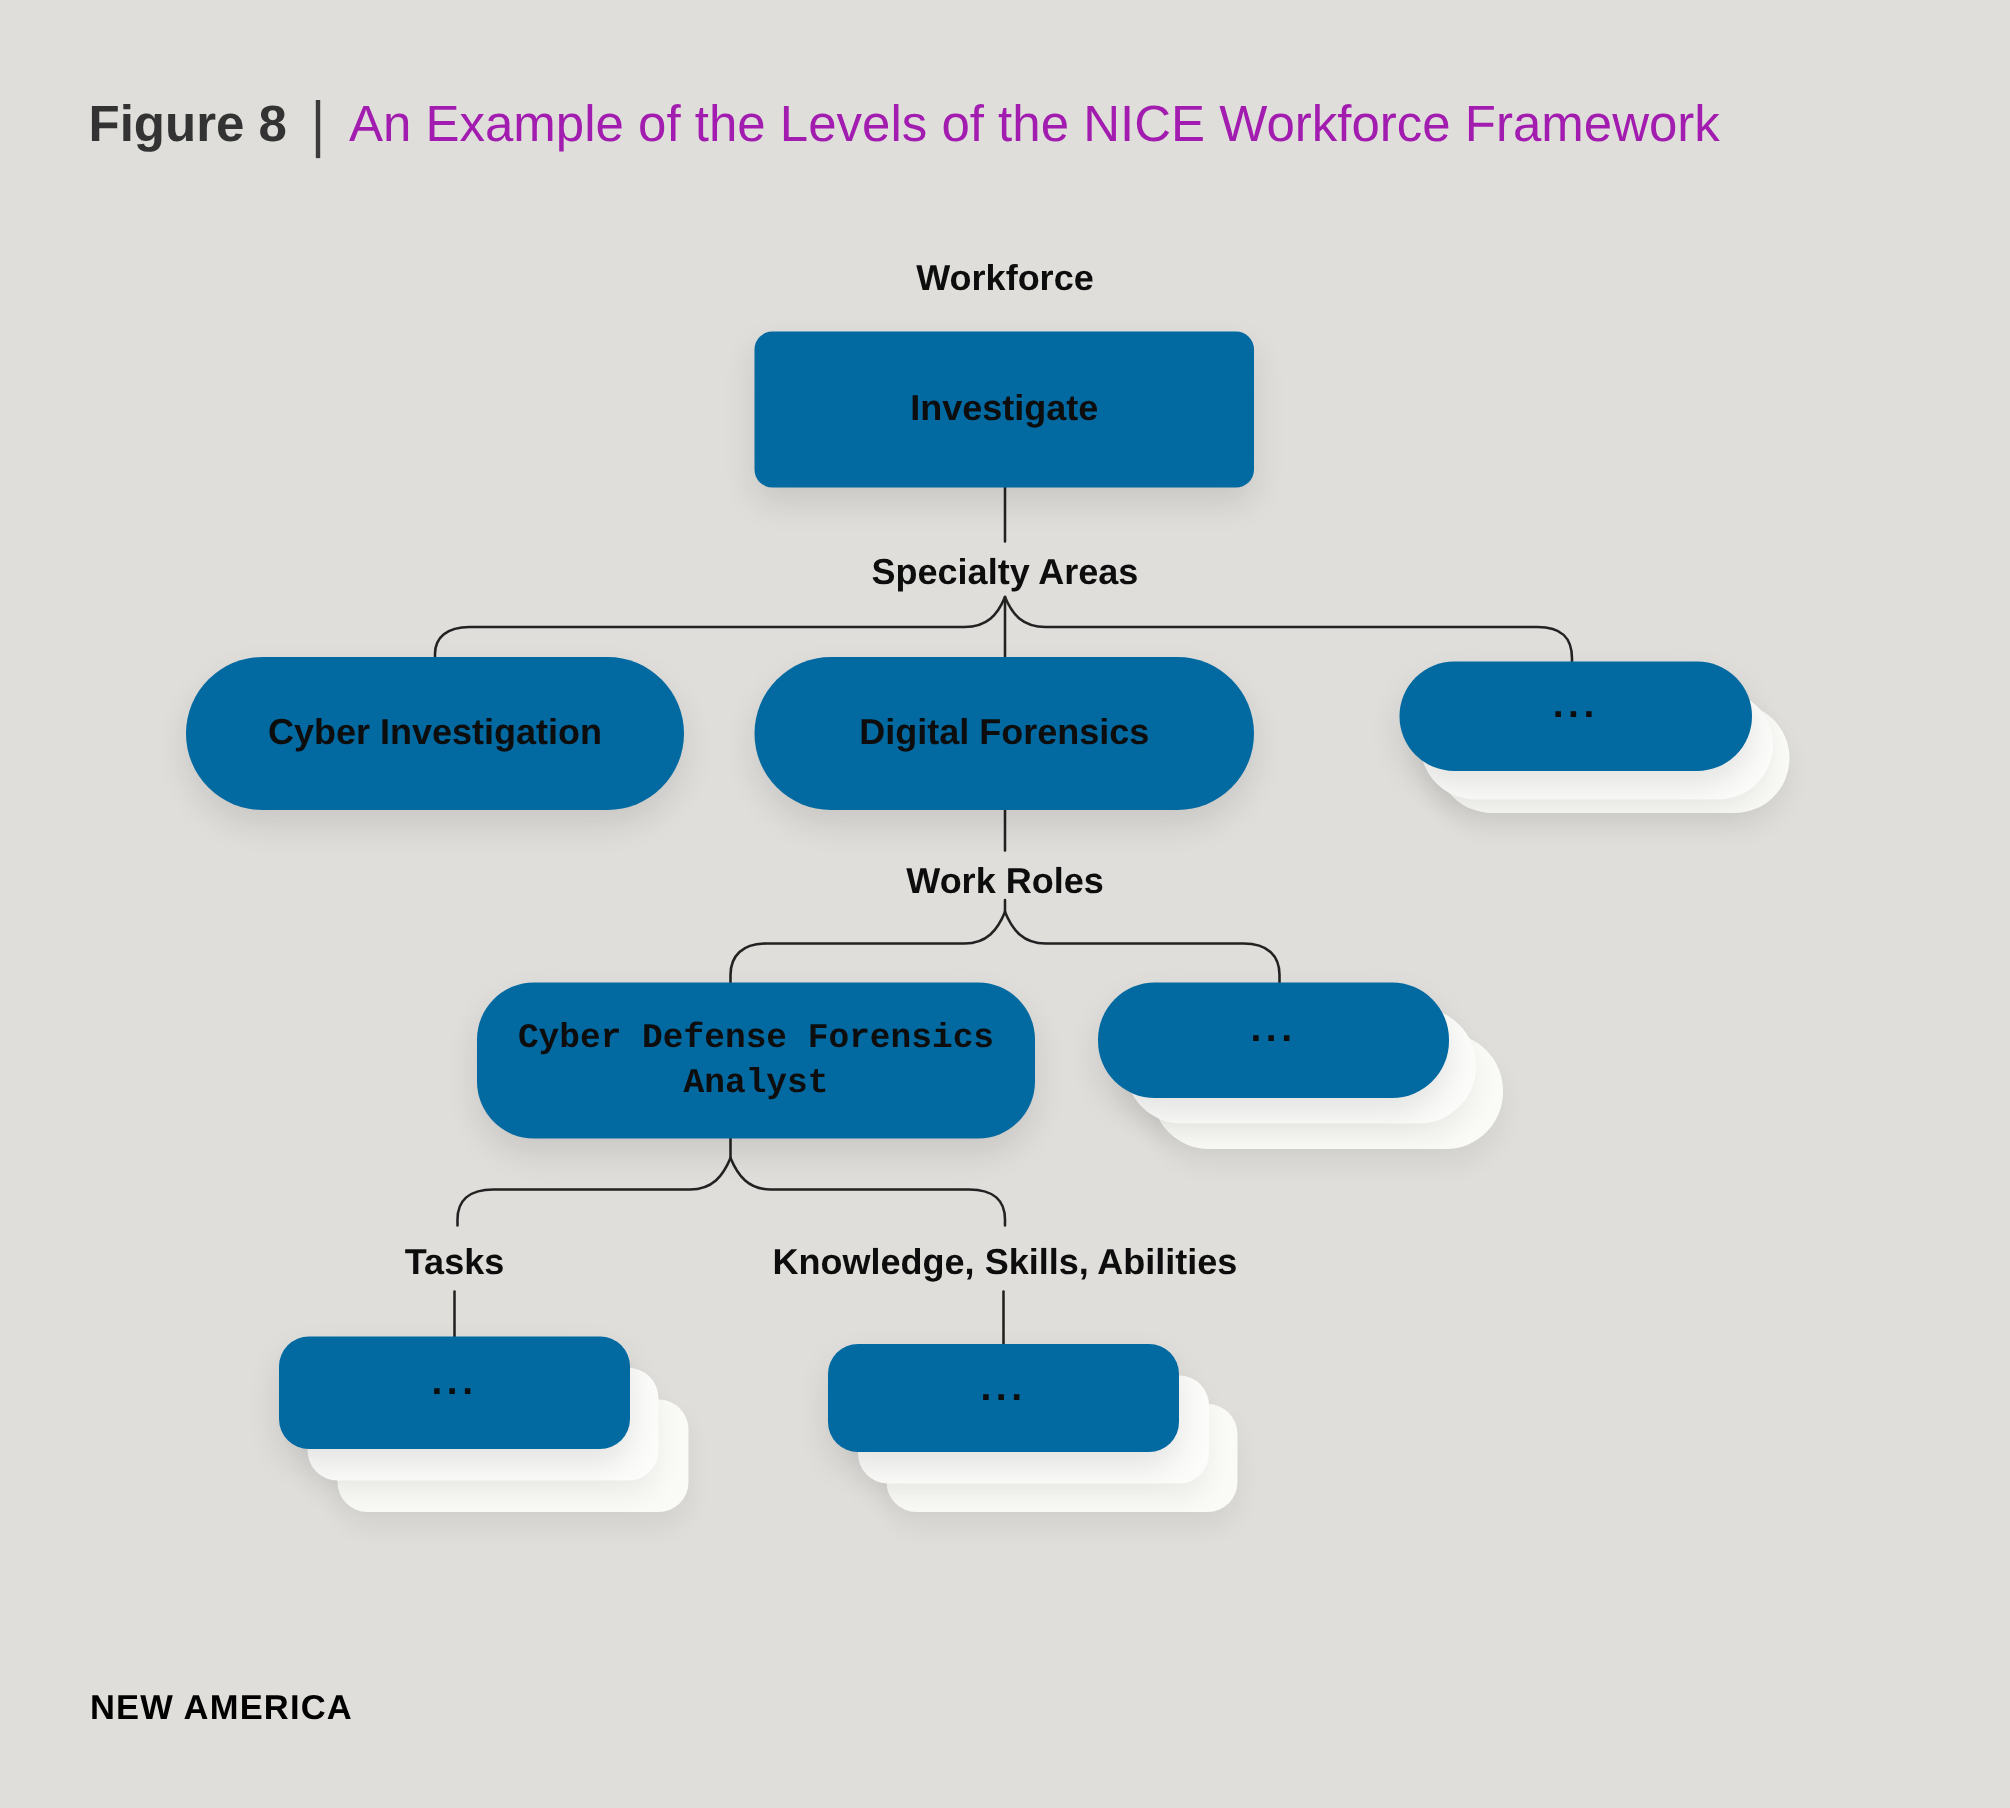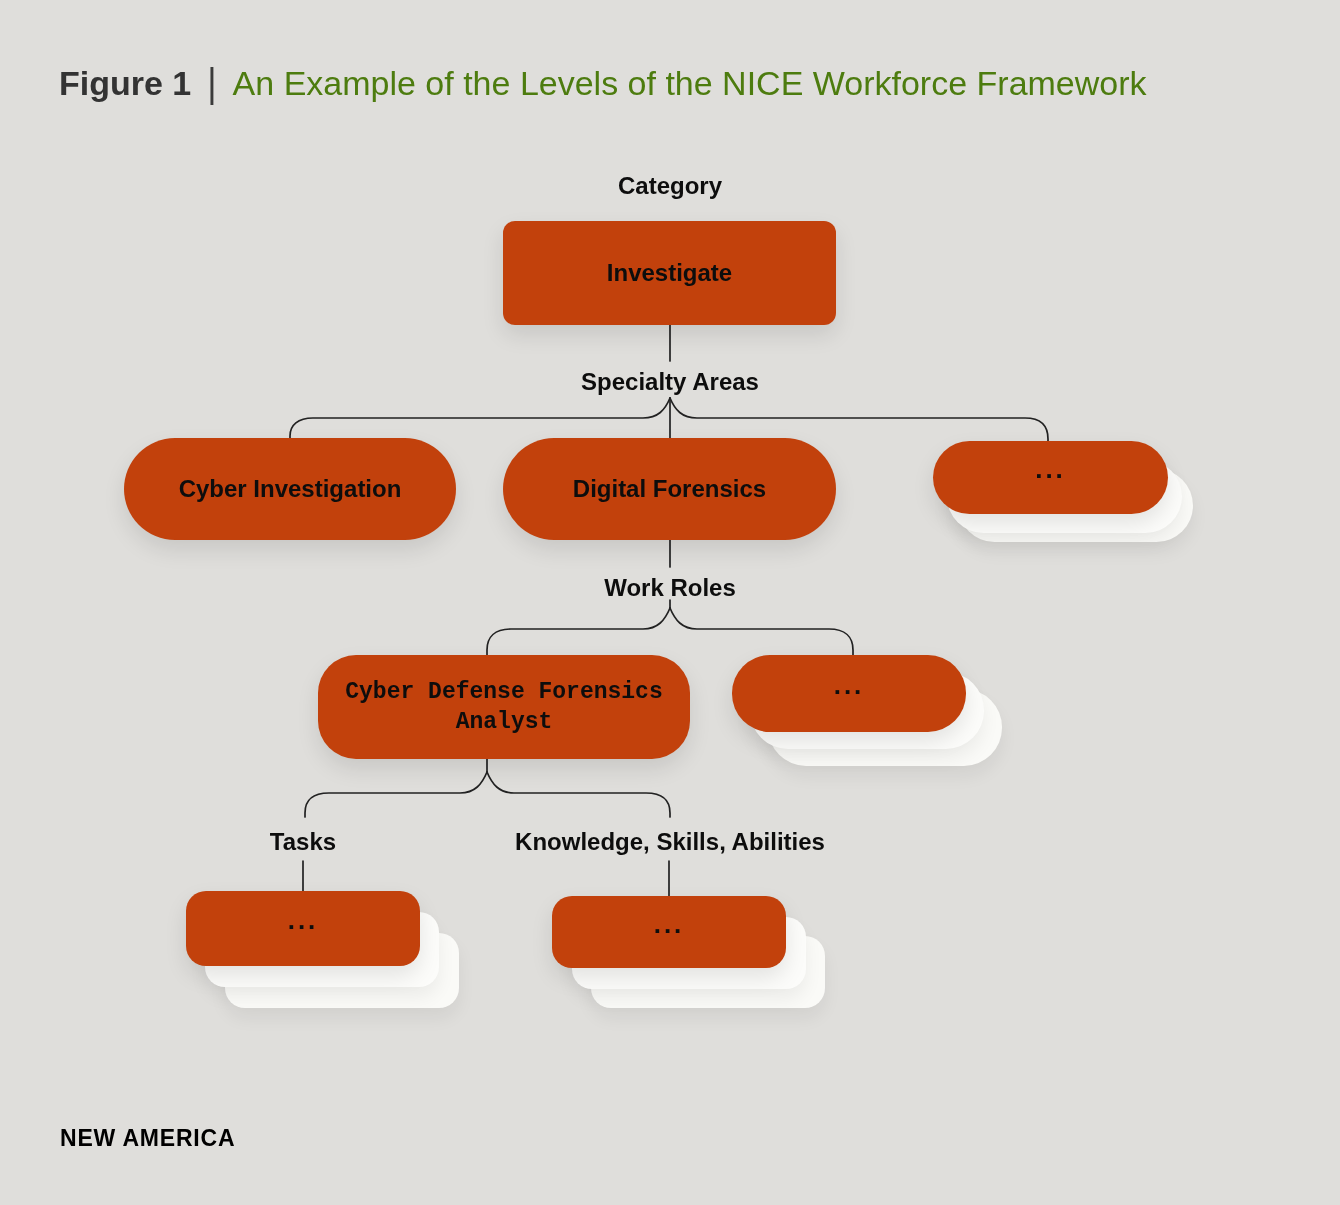--- a/index.html
+++ b/index.html
@@ -15,33 +15,33 @@
     margin:0 auto;
   }
   
   .title{
     position:absolute;left:59px;top:62px;
     font-size:34px;color:#3b3b3b;
     display:flex;align-items:center;white-space:nowrap;
   }
   .fig-label{font-weight:700;color:#333;}
   .divider{font-weight:300;margin:0 16px;font-size:36px;transform:scaleY(1.15);color:#3b3b3b;}
-  .fig-name{font-weight:400;color:#4d7c0f;}
+  .fig-name{font-weight:400;color:#a21caf;}
   
   .connectors{position:absolute;left:0;top:0;width:1340px;height:1205px;}
   .connectors path{fill:none;stroke:#222;stroke-width:1.7;stroke-linecap:round;}
   
   .lvl{
     position:absolute;
     font-size:24px;font-weight:700;color:#0d0d0d;
     text-align:center;line-height:28px;
   }
   
   .card{
-    position:absolute;background:#c2410c;
+    position:absolute;background:#0369a1;
     display:flex;align-items:center;justify-content:center;
     text-align:center;
     font-size:24px;font-weight:700;color:#0d0d0d;
     box-shadow:0 10px 22px rgba(0,0,0,0.10);
   }
   .rect{border-radius:12px;}
   .pill{border-radius:52px;}
   .soft{border-radius:38px;}
   .tab{border-radius:20px;}
   .layer{
@@ -56,42 +56,42 @@
     position:absolute;left:60px;top:1125px;
     font-size:23px;font-weight:700;letter-spacing:0.8px;color:#000000;
   }
 </style>
 </head>
 <body>
 
 <div class="canvas">
 
   <div class="title">
-    <span class="fig-label">Figure 1</span>
+    <span class="fig-label">Figure 8</span>
     <span class="divider">|</span>
     <span class="fig-name">An Example of the Levels of the NICE Workforce Framework</span>
   </div>
 
   <svg class="connectors" viewBox="0 0 1340 1205" aria-hidden="true">
     <path d="M670 325 L670 361"></path>
     <path d="M670 398 L670 438"></path>
     <path d="M670 398 C665 410 658 418 643 418 L313 418 C298 418 290 425 290 436 L290 438"></path>
     <path d="M670 398 C675 410 682 418 697 418 L1025 418 C1041 418 1048 425 1048 439 L1048 441"></path>
     <path d="M670 540 L670 567"></path>
     <path d="M670 600 L670 608"></path>
     <path d="M670 608 C665 620 658 629 643 629 L511 629 C495 629 487 637 487 650 L487 655"></path>
     <path d="M670 608 C675 620 682 629 697 629 L829 629 C845 629 853 637 853 650 L853 655"></path>
     <path d="M487 759 L487 772"></path>
     <path d="M487 772 C482 784 475 793 460 793 L329 793 C312 793 305 801 305 813 L305 817"></path>
     <path d="M487 772 C492 784 499 793 514 793 L646 793 C663 793 670 801 670 813 L670 817"></path>
     <path d="M303 861 L303 891"></path>
     <path d="M669 861 L669 896"></path>
   </svg>
 
-  <div class="lvl" style="left:570px;top:172px;width:200px;">Category</div>
+  <div class="lvl" style="left:570px;top:172px;width:200px;">Workforce</div>
   <div class="lvl" style="left:545px;top:368px;width:250px;">Specialty Areas</div>
   <div class="lvl" style="left:570px;top:574px;width:200px;">Work Roles</div>
   <div class="lvl" style="left:203px;top:828px;width:200px;">Tasks</div>
   <div class="lvl" style="left:470px;top:828px;width:400px;">Knowledge, Skills, Abilities</div>
 
   <div class="card rect" style="left:503px;top:221px;width:333px;height:104px;">Investigate</div>
 
   <div class="card pill" style="left:503px;top:438px;width:333px;height:102px;">Digital Forensics</div>
   <div class="card pill" style="left:124px;top:438px;width:332px;height:102px;">Cyber Investigation</div>
 

